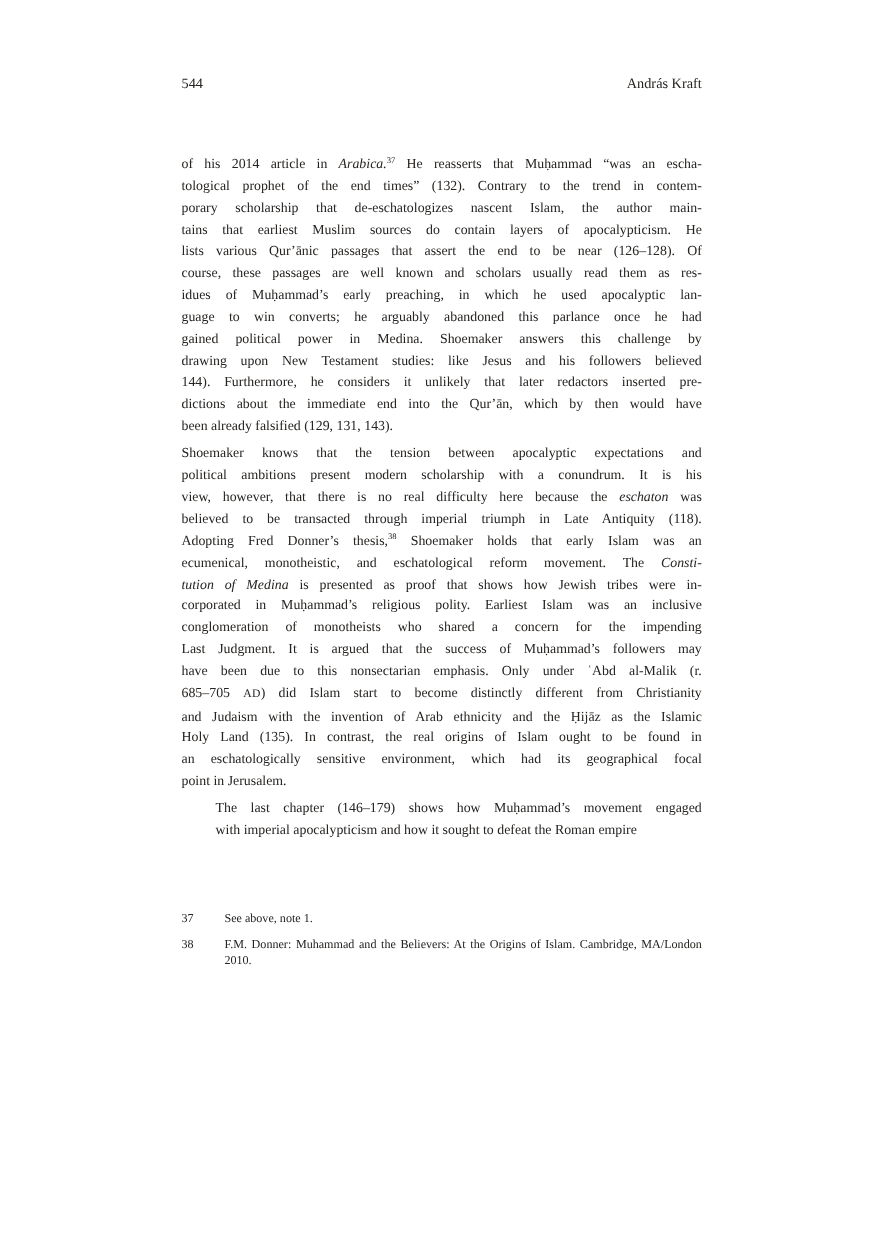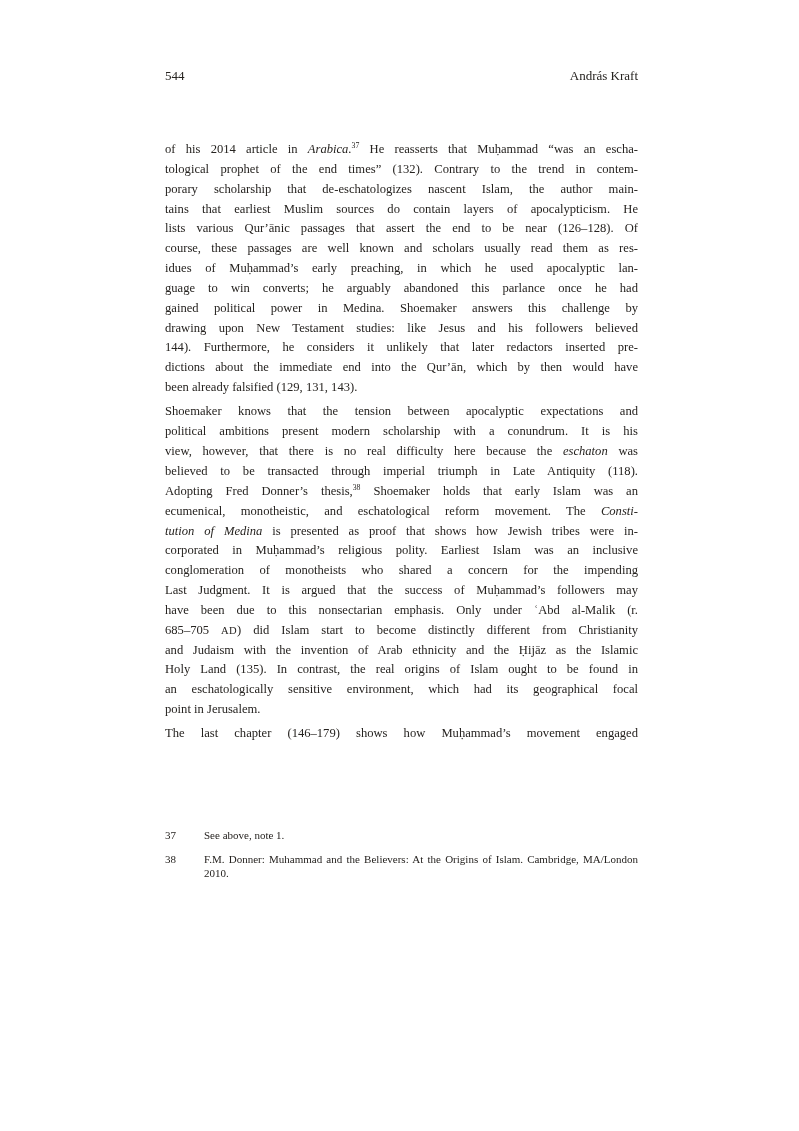--- a/index.html
+++ b/index.html
@@ -40,21 +40,21 @@
     position: absolute;
     left: 165px;
     top: 140px;
     width: 473px;
     font-size: 12.6px;
     line-height: 19.85px;
   }
   .paragraph {
     margin: 0 0 4.5px 0;
   }
-  .paragraph:last-child { margin-bottom: 0; }
+  .paragraph:last-child { margin-bottom: 0; margin-left: 31px; }
   .line {
     text-align: justify;
     text-align-last: justify;
     white-space: normal;
   }
   .line.last {
     text-align-last: left;
   }
   .body-text i { font-style: italic; }
   sup.fn-ref {
@@ -126,20 +126,21 @@
         <div class="line">Last Judgment. It is argued that the success of Muḥammad’s followers may</div>
         <div class="line">have been due to this nonsectarian emphasis. Only under ʿAbd al-Malik (r.</div>
         <div class="line">685–705 <span class="sc">AD</span>) did Islam start to become distinctly different from Christianity</div>
         <div class="line">and Judaism with the invention of Arab ethnicity and the Ḥijāz as the Islamic</div>
         <div class="line">Holy Land (135). In contrast, the real origins of Islam ought to be found in</div>
         <div class="line">an eschatologically sensitive environment, which had its geographical focal</div>
         <div class="line last">point in Jerusalem.</div>
       </div>
       <div class="paragraph">
         <div class="line">The last chapter (146–179) shows how Muḥammad’s movement engaged</div>
+        <div class="line last">with imperial apocalypticism and how it sought to defeat the Roman empire</div>
       </div>
     </div>
 
   <div class="footnotes" id="footnotes">
       <div class="footnote">
         <div class="fn-number">37</div>
         <div class="fn-text">See above, note 1.</div>
       </div>
       <div class="footnote">
         <div class="fn-number">38</div>

